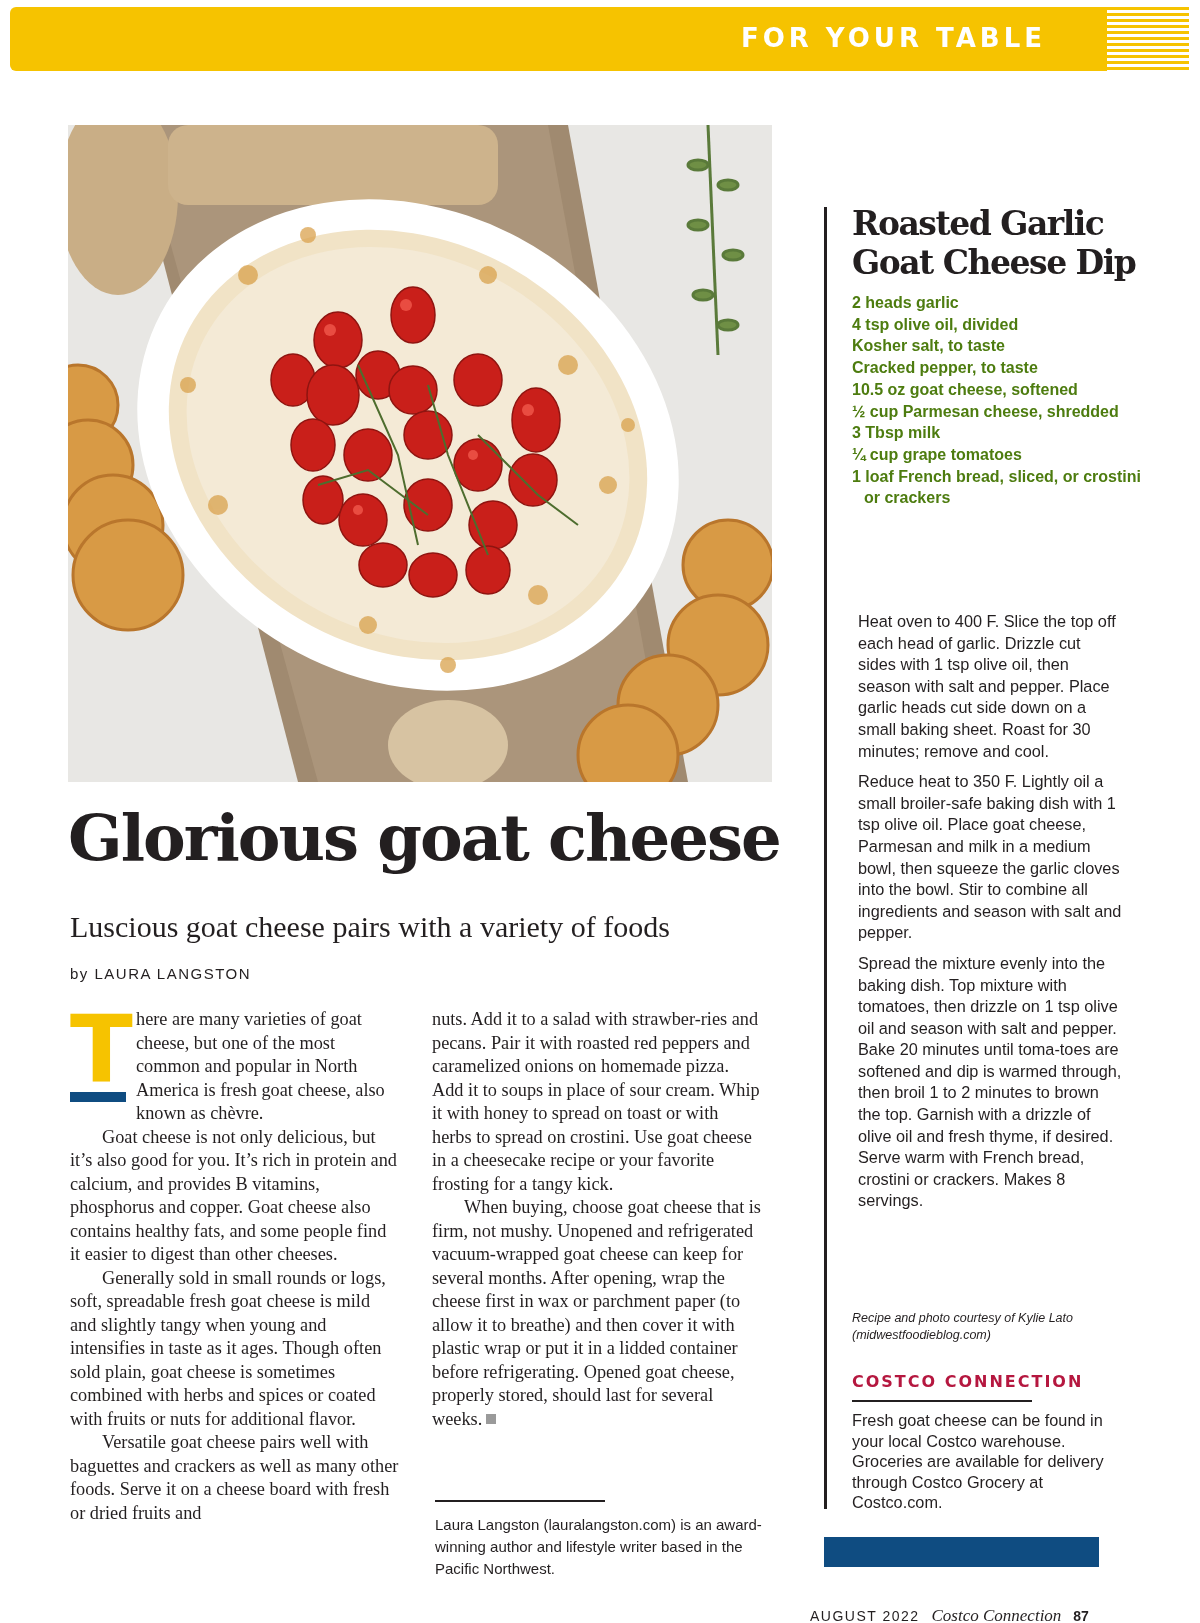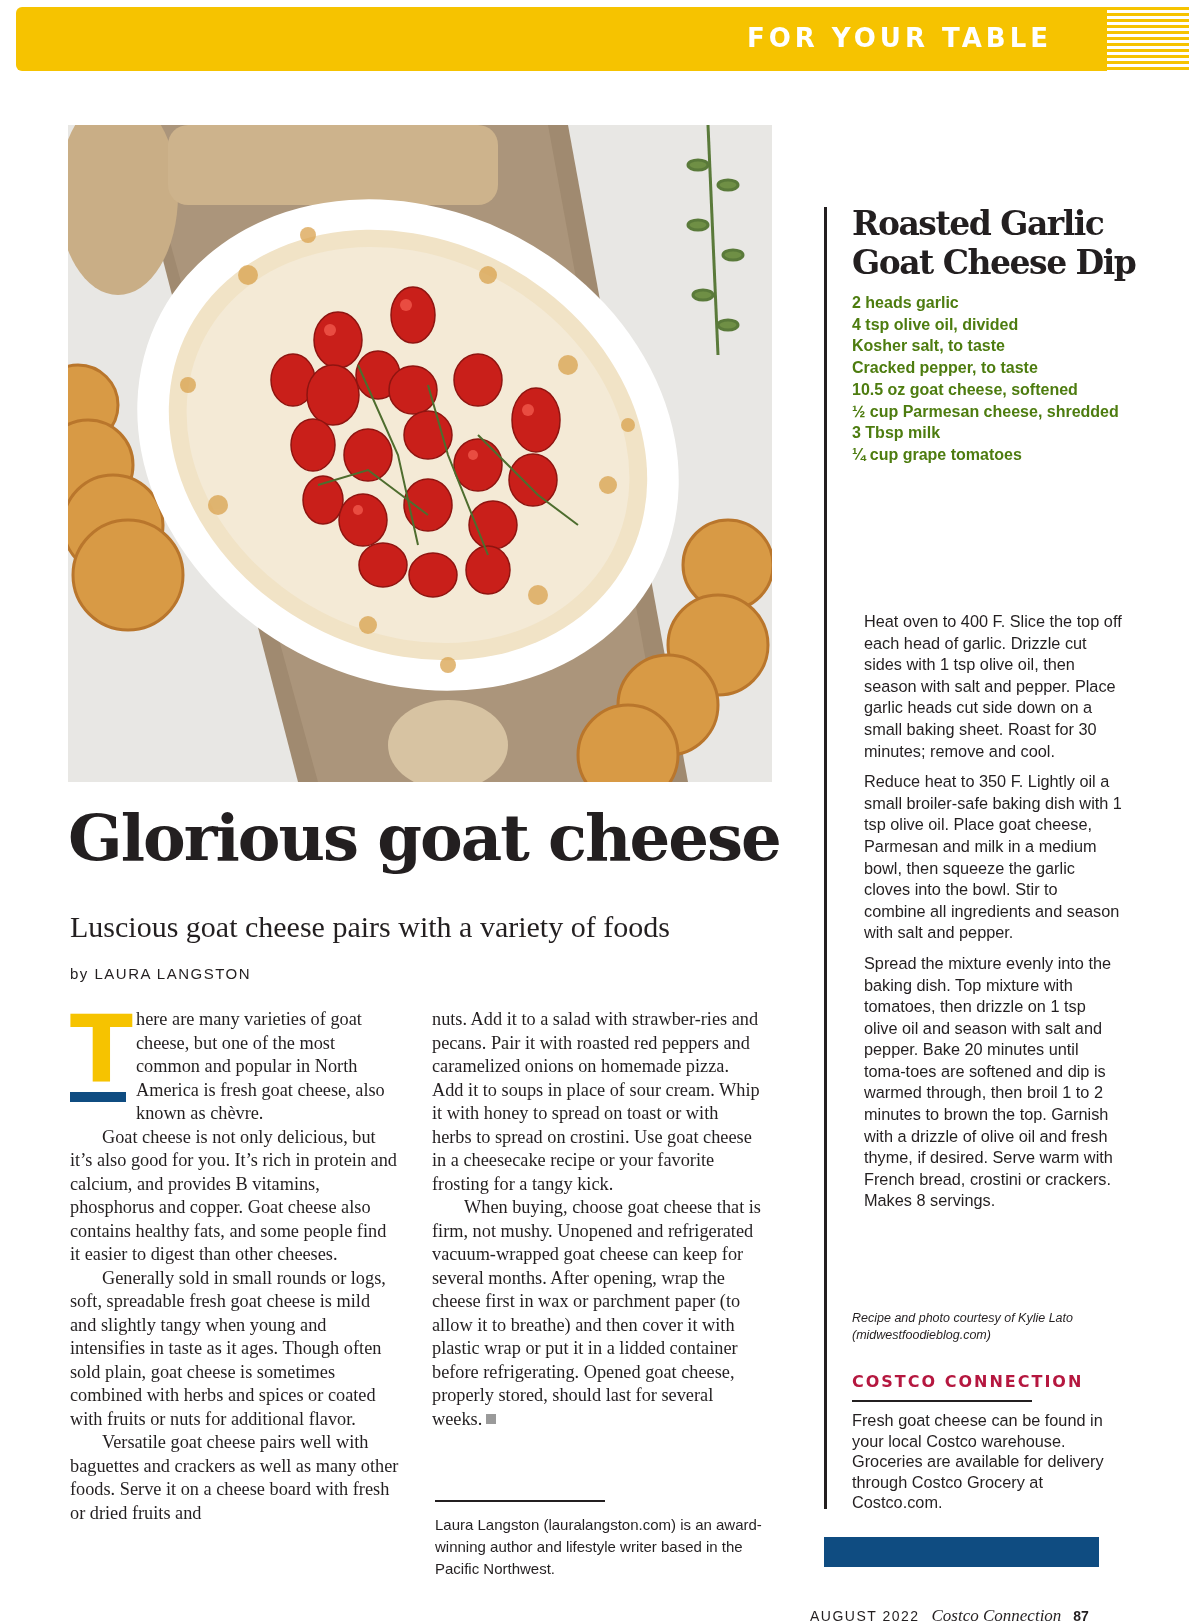--- a/index.html
+++ b/index.html
@@ -1,19 +1,19 @@
 <!DOCTYPE html>
 <html><head>
 <meta charset="utf-8">
 <style>
   html, body { margin: 0; padding: 0; background: #ffffff; }
   body { width: 1200px; height: 1623px; position: relative; overflow: hidden; font-family: "Liberation Sans", sans-serif; color: #231f20; }
 
   
-  .banner { position: absolute; left: 16px; top: 7px; width: 1100px; height: 64px; background: #f6c300; border-radius: 6px 0 0 6px; }
+  .banner { position: absolute; left: 10px; top: 7px; width: 1100px; height: 64px; background: #f6c300; border-radius: 6px 0 0 6px; }
   .banner-title { position: absolute; right: 64px; top: 16px; font-family: "DejaVu Sans", sans-serif; font-weight: bold; font-size: 26px; letter-spacing: 4px; color: #ffffff; }
   .banner-stripes { position: absolute; left: 1107px; top: 7px; width: 82px; height: 64px;
     background: repeating-linear-gradient(to bottom, #f6c300 0px, #f6c300 3px, #ffffff 3px, #ffffff 6px); }
 
   
   .photo { position: absolute; left: 68px; top: 125px; width: 704px; height: 657px; overflow: hidden; background: #e9e8e6; }
   .photo svg { display: block; }
 
   
   .headline { position: absolute; left: 68px; top: 800px; font-family: "DejaVu Serif", serif; font-weight: bold; font-size: 64px; letter-spacing: -2px; color: #231f20; white-space: nowrap; text-align: center; }
@@ -34,21 +34,21 @@
 
   .bio-rule { position: absolute; left: 435px; top: 1500px; width: 170px; height: 2px; background: #231f20; }
   .bio { position: absolute; left: 435px; top: 1514px; width: 330px; font-family: "Liberation Sans", sans-serif; font-size: 15px; line-height: 22px; color: #231f20; }
 
   
   .sidebar-rule { position: absolute; left: 824px; top: 207px; width: 3px; height: 1302px; background: #231f20; }
   .recipe-title { position: absolute; left: 852px; top: 204px; width: 330px; font-family: "DejaVu Serif", serif; font-weight: bold; font-size: 33px; line-height: 39px; letter-spacing: -1.5px; color: #231f20; }
   .ingredients { position: absolute; left: 852px; top: 292px; width: 300px; list-style: none; margin: 0; padding: 0; font-family: "Liberation Sans", sans-serif; font-weight: bold; font-size: 16px; line-height: 21.7px; color: #4d7c0f; }
   .ingredients li { padding-left: 12px; text-indent: -12px; }
   .steps { position: absolute; left: 852px; top: 611px; width: 270px; font-family: "Liberation Sans", sans-serif; font-size: 16.3px; line-height: 21.6px; color: #231f20; }
-  .steps p { margin: 0 0 9px 12px; }
+  .steps p { margin: 0 0 9px 6px; }
   .credit { position: absolute; left: 852px; top: 1310px; width: 270px; font-family: "Liberation Sans", sans-serif; font-style: italic; font-size: 12.5px; line-height: 17px; color: #231f20; }
   .cc-title { position: absolute; left: 852px; top: 1372px; font-family: "DejaVu Sans", sans-serif; font-weight: bold; font-size: 16px; letter-spacing: 2px; color: #b5173f; }
   .cc-rule { position: absolute; left: 852px; top: 1400px; width: 180px; height: 2px; background: #231f20; }
   .cc-text { position: absolute; left: 852px; top: 1410px; width: 270px; font-family: "Liberation Sans", sans-serif; font-size: 16.3px; line-height: 20.5px; color: #231f20; }
   .blue-bar { position: absolute; left: 824px; top: 1537px; width: 275px; height: 30px; background: #0f4c81; }
 
   
   .footer { position: absolute; left: 810px; top: 1606px; white-space: nowrap; font-size: 14px; color: #231f20; }
   .footer .month { font-family: "Liberation Sans", sans-serif; letter-spacing: 1.5px; }
   .footer .mag { font-family: "Liberation Serif", serif; font-style: italic; font-size: 17px; margin: 0 8px; }
@@ -179,20 +179,21 @@
 <div class="recipe-title">Roasted Garlic Goat Cheese Dip</div>
 <ul class="ingredients">
   <li>2 heads garlic</li>
   <li>4 tsp olive oil, divided</li>
   <li>Kosher salt, to taste</li>
   <li>Cracked pepper, to taste</li>
   <li>10.5 oz goat cheese, softened</li>
   <li>½ cup Parmesan cheese, shredded</li>
   <li>3 Tbsp milk</li>
   <li>¼ cup grape tomatoes</li>
+  <li>1 loaf French bread, sliced, or crostini or crackers</li>
 </ul>
 <div class="steps">
   <p>Heat oven to 400 F. Slice the top off each head of garlic. Drizzle cut sides with 1 tsp olive oil, then season with salt and pepper. Place garlic heads cut side down on a small baking sheet. Roast for 30 minutes; remove and cool.</p>
   <p>Reduce heat to 350 F. Lightly oil a small broiler-safe baking dish with 1 tsp olive oil. Place goat cheese, Parmesan and milk in a medium bowl, then squeeze the garlic cloves into the bowl. Stir to combine all ingredients and season with salt and pepper.</p>
   <p>Spread the mixture evenly into the baking dish. Top mixture with tomatoes, then drizzle on 1 tsp olive oil and season with salt and pepper. Bake 20 minutes until toma-toes are softened and dip is warmed through, then broil 1 to 2 minutes to brown the top. Garnish with a drizzle of olive oil and fresh thyme, if desired. Serve warm with French bread, crostini or crackers. Makes 8 servings.</p>
 </div>
 <div class="credit">Recipe and photo courtesy of Kylie Lato (midwestfoodieblog.com)</div>
 
 <div class="cc-title">COSTCO CONNECTION</div>
 <div class="cc-rule"></div>

